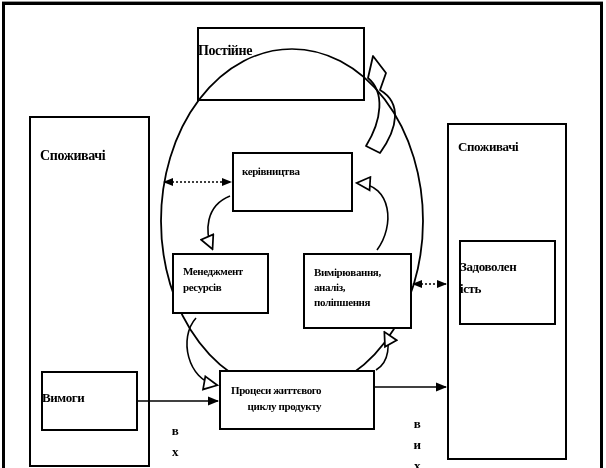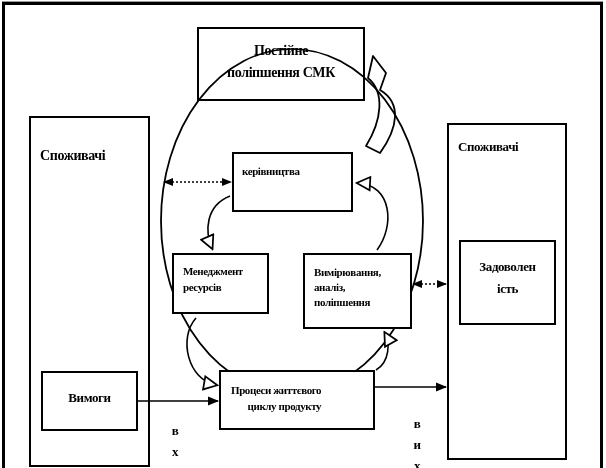--- a/index.html
+++ b/index.html
@@ -10,21 +10,21 @@
       box-sizing: border-box; box-shadow: 0 -1px 0 #999;
     }
     svg { position: absolute; left: 0; top: 0; }
     .lbl {
       position: absolute;
       font-family: "Liberation Serif", "DejaVu Serif", serif;
       font-weight: bold; color: #000; font-size: 12px; line-height: 15px;
       letter-spacing: -0.4px;
     }
     .lbl-lg { font-size: 14px; line-height: 22px; }
-    .center { text-align: center; }
+    .center { text-align: left; }
     .vert { font-size: 13px; line-height: 21px; width: 14px; text-align: center; }
   </style>
 </head>
 <body>
 
 <div class="frame"></div>
 
 <svg width="606" height="468" viewBox="0 0 606 468">
   <defs>
     <marker id="arrFill" viewBox="0 0 10 10" refX="9" refY="5" markerWidth="7" markerHeight="7" orient="auto">
@@ -62,21 +62,20 @@
 
   <line x1="164" y1="182" x2="231" y2="182" stroke="#000" stroke-width="1.5" stroke-dasharray="2,2" marker-start="url(#arrFillStart)" marker-end="url(#arrFill)"></line>
   <line x1="413" y1="284" x2="446" y2="284" stroke="#000" stroke-width="1.5" stroke-dasharray="2,2" marker-start="url(#arrFillStart)" marker-end="url(#arrFill)"></line>
 
   <line x1="137" y1="401" x2="218" y2="401" stroke="#000" stroke-width="1.6" marker-end="url(#arrFill)"></line>
   <line x1="374" y1="387" x2="446" y2="387" stroke="#000" stroke-width="1.6" marker-end="url(#arrFill)"></line>
 </svg>
 
 <div class="lbl lbl-lg center" style="left:198px; top:40px; width:166px;">
   <div>Постійне</div>
-  <div>поліпшення СМК</div>
 </div>
 
 <div class="lbl" style="left:40px; top:148px; font-size:14px;">Споживачі</div>
 <div class="lbl center" style="left:42px; top:390px; width:95px; font-size:13px;">Вимоги</div>
 
 <div class="lbl" style="left:458px; top:139px; font-size:13px;">Споживачі</div>
 <div class="lbl center" style="left:460px; top:256px; width:95px; font-size:13px; line-height:22px;">
   <div>Задоволен</div>
   <div>ість</div>
 </div>

